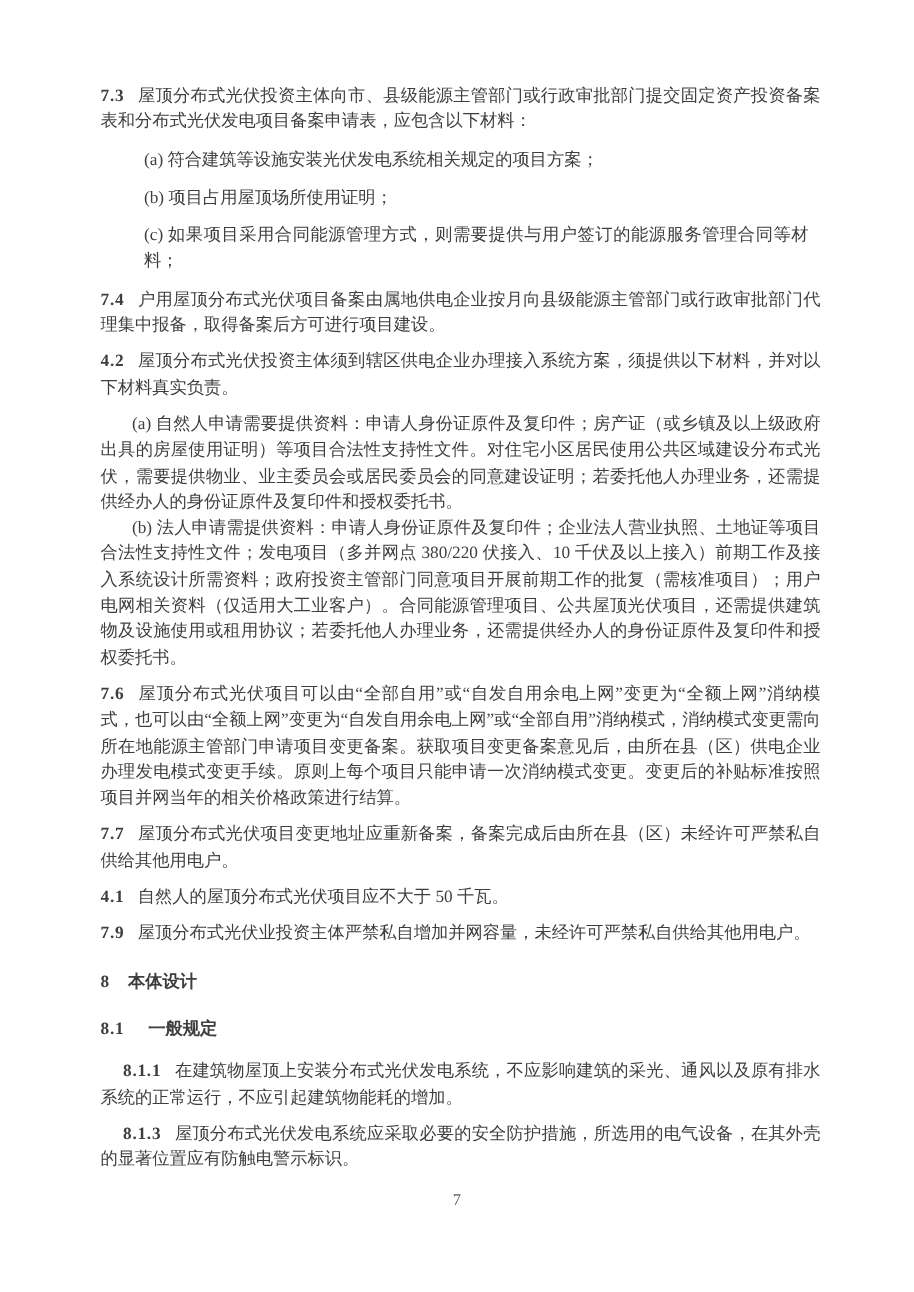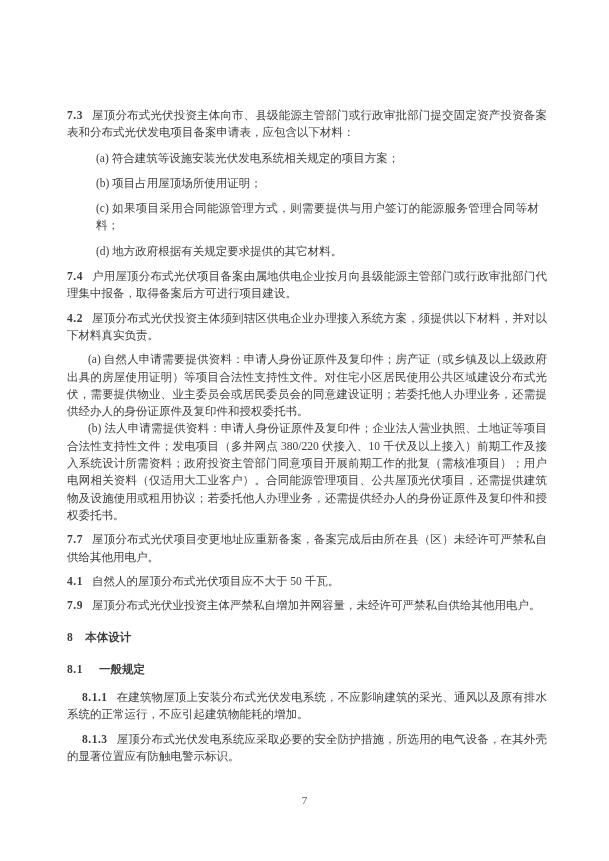--- a/index.html
+++ b/index.html
@@ -12,21 +12,21 @@
     width: 609px;
     height: 861px;
     background: #ffffff;
     overflow: hidden;
     font-family: "Liberation Serif", "DejaVu Serif", serif;
     color: #3e3e3e;
     font-size: 11.5px;
     line-height: 17.3px;
   }
   .content {
-    padding: 107px 62px 0 67px;
+    padding: 56px 62px 0 67px;
     text-align: justify;
   }
   p { margin: 0 0 6px 0; }
   .num {
     font-weight: bold;
     letter-spacing: 0.5px;
     margin-right: 9px;
     white-space: nowrap;
   }
   .items { margin: 8px 0 7px 0; }
@@ -70,35 +70,37 @@
 <div class="page">
   <div class="content">
 
     <p class="clause">
       <span class="num">7.3</span><span>屋顶分布式光伏投资主体向市、县级能源主管部门或行政审批部门提交固定资产投资备案表和分布式光伏发电项目备案申请表，应包含以下材料：</span>
     </p>
     <div class="items">
       <p>(a) 符合建筑等设施安装光伏发电系统相关规定的项目方案；</p>
       <p>(b) 项目占用屋顶场所使用证明；</p>
       <p>(c) 如果项目采用合同能源管理方式，则需要提供与用户签订的能源服务管理合同等材料；</p>
-      <p>(d) 地方政府根据有关规定要求提供的其它材料。</p>
     </div>
 
     <p class="clause">
       <span class="num">7.4</span><span>户用屋顶分布式光伏项目备案由属地供电企业按月向县级能源主管部门或行政审批部门代理集中报备，取得备案后方可进行项目建设。</span>
     </p>
 
     <p class="clause">
       <span class="num">4.2</span><span>屋顶分布式光伏投资主体须到辖区供电企业办理接入系统方案，须提供以下材料，并对以下材料真实负责。</span>
     </p>
     <div class="subpara-block">
       <p class="subpara">(a) 自然人申请需要提供资料：申请人身份证原件及复印件；房产证（或乡镇及以上级政府出具的房屋使用证明）等项目合法性支持性文件。对住宅小区居民使用公共区域建设分布式光伏，需要提供物业、业主委员会或居民委员会的同意建设证明；若委托他人办理业务，还需提供经办人的身份证原件及复印件和授权委托书。</p>
       <p class="subpara">(b) 法人申请需提供资料：申请人身份证原件及复印件；企业法人营业执照、土地证等项目合法性支持性文件；发电项目（多并网点 380/220 伏接入、10 千伏及以上接入）前期工作及接入系统设计所需资料；政府投资主管部门同意项目开展前期工作的批复（需核准项目）；用户电网相关资料（仅适用大工业客户）。合同能源管理项目、公共屋顶光伏项目，还需提供建筑物及设施使用或租用协议；若委托他人办理业务，还需提供经办人的身份证原件及复印件和授权委托书。</p>
     </div>
 
+    <p class="clause">
+      <span class="num">7.6</span><span>屋顶分布式光伏项目可以由“全部自用”或“自发自用余电上网”变更为“全额上网”消纳模式，也可以由“全额上网”变更为“自发自用余电上网”或“全部自用”消纳模式，消纳模式变更需向所在地能源主管部门申请项目变更备案。获取项目变更备案意见后，由所在县（区）供电企业办理发电模式变更手续。原则上每个项目只能申请一次消纳模式变更。变更后的补贴标准按照项目并网当年的相关价格政策进行结算。</span>
+    </p>
 
     <p class="clause">
       <span class="num">7.7</span><span>屋顶分布式光伏项目变更地址应重新备案，备案完成后由所在县（区）未经许可严禁私自供给其他用电户。</span>
     </p>
 
     <p class="clause">
       <span class="num">4.1</span><span>自然人的屋顶分布式光伏项目应不大于 50 千瓦。</span>
     </p>
 
     <p class="clause">

